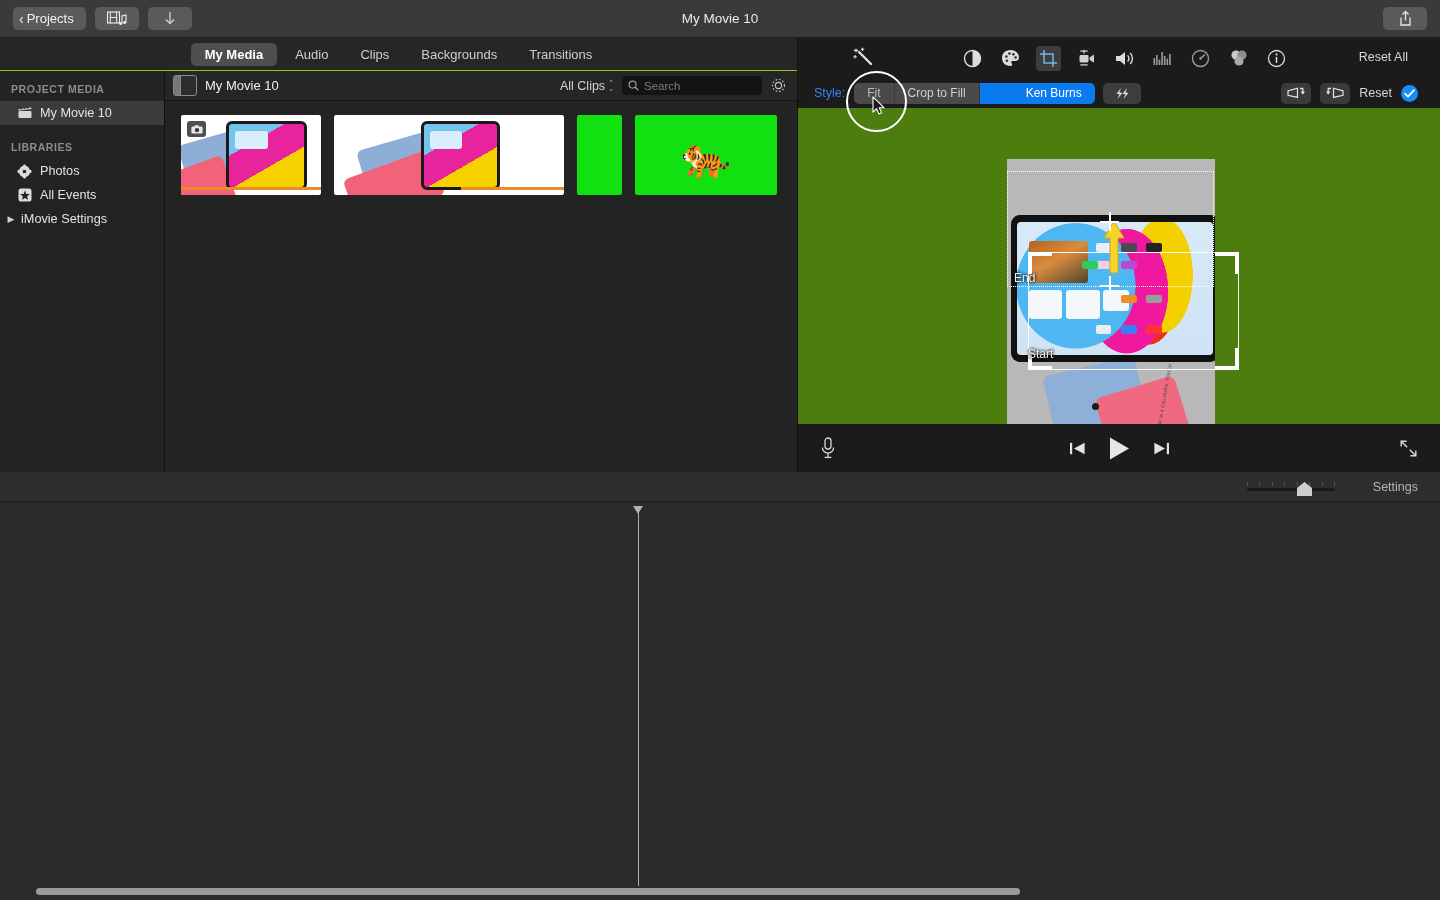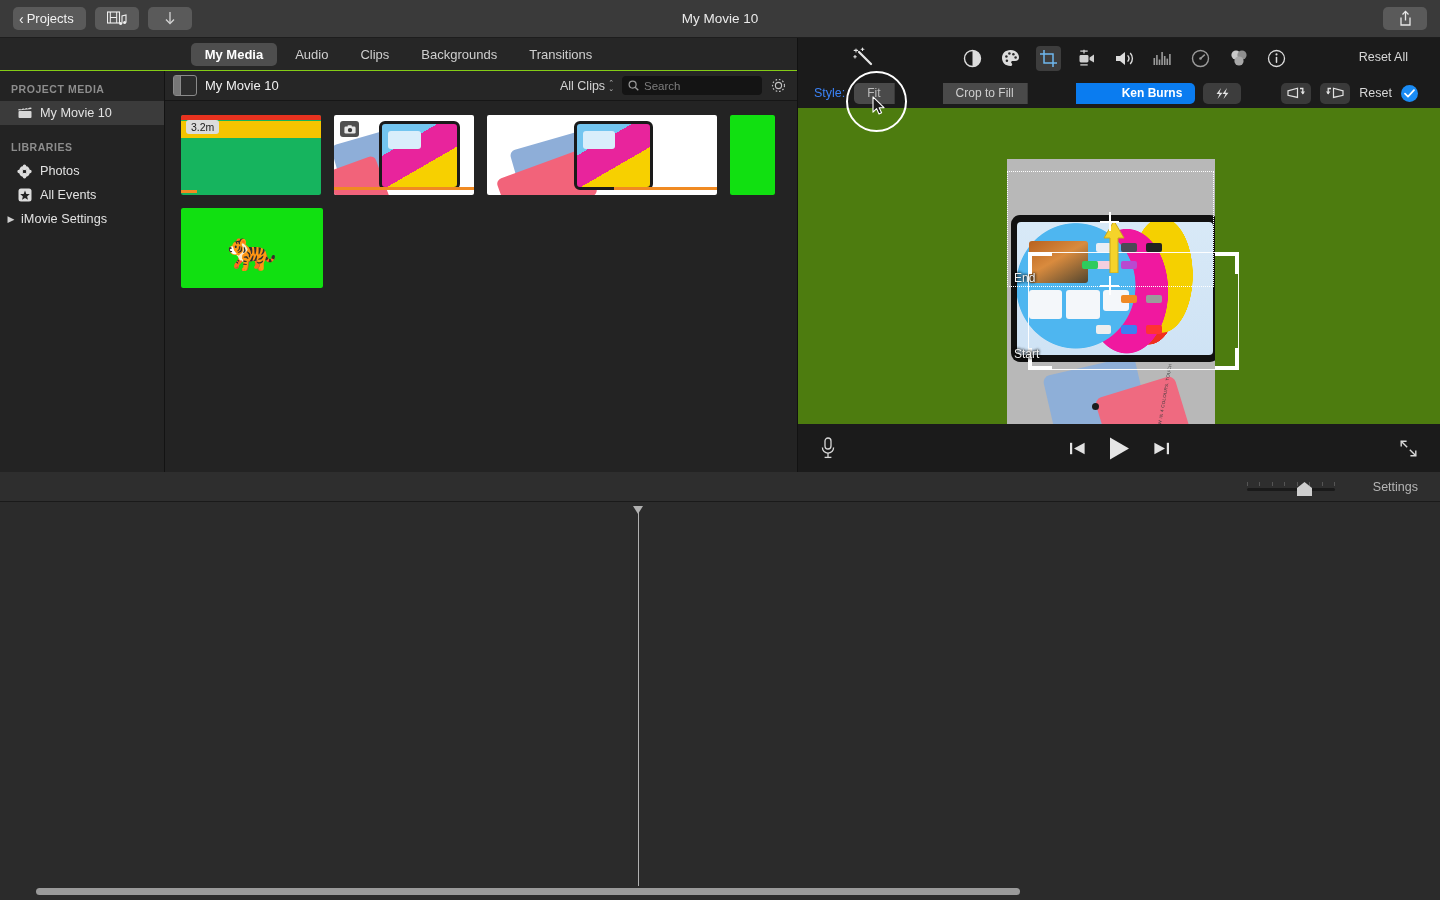--- a/index.html
+++ b/index.html
@@ -142,26 +142,26 @@
     width:25px; height:25px; border-radius:4px;
     display:flex; align-items:center; justify-content:center; cursor:default;
   }
   .adjico.on { background:#3d3d3d; }
   .resetall {
     position:absolute; right:32px; top:12px; font-size:12.5px; color:#d7d7d7;
   }
 
   .stylebar { height:30px; display:flex; align-items:center; padding-left:16px; position:relative; }
   .stylelbl { font-size:12.5px; color:#3b82f6; margin-right:9px; }
-  .segctl { display:flex; height:21px; border-radius:5px; overflow:hidden;gap:48px; }
+  .segctl { display:flex; height:21px; border-radius:5px; overflow:hidden; }
   .seg {
     font-size:12px; color:#cfcfcf; background:#4a4a4a; padding:0 13px;
     display:flex; align-items:center; cursor:default; border-right:1px solid #3a3a3a;
   }
-  .seg.sel { background:#0a7cf0; color:#fff; font-weight:700; border-right:none;padding-left:46px; }
+  .seg.sel { background:#0a7cf0; color:#fff; font-weight:400; border-right:none;padding-left:46px; }
   .seg.fit { color:#bcbcbc; }
   .flashbtn {
     margin-left:8px; height:21px; width:38px; background:#3d3d3d; border-radius:5px;
     display:flex; align-items:center; justify-content:center;
   }
   .style-right { position:absolute; right:22px; display:flex; align-items:center; gap:9px; }
   .rotbtn { width:30px; height:21px; background:#3a3a3a; border-radius:5px;
     display:flex; align-items:center; justify-content:center; }
   .reset-lbl { font-size:12.5px; color:#d7d7d7; }
   .okbtn { width:17px; height:17px; border-radius:50%; background:#1a8cf5;
@@ -408,28 +408,20 @@
                 <g stroke="#c2c2c2" stroke-width="1.15" fill="none">
                   <circle cx="8.5" cy="8.5" r="3.1"></circle>
                   <circle cx="8.5" cy="8.5" r="6" stroke-dasharray="1.6 1.9"></circle>
                 </g>
               </svg>
             </div>
           </div>
         </div>
 
         <div class="thumbs">
-          <div class="thumb">
-            <div class="green-art">
-              <div class="rbar"></div>
-                <div class="ybar"></div>
-                <div class="obar"></div>
-            </div>
-            <div class="badge">3.2m</div>
-          </div>
 
           <div class="thumb">
             <div class="ipad-art">
               <div class="bk1"></div>
                 <div class="bk2"></div>
                 <div class="scr"></div>
             </div>
             <div class="camico">
               <svg width="12" height="9" viewBox="0 0 12 9">
                 <rect x="0.4" y="1.6" width="11.2" height="7" rx="1.4" fill="#e8e8e8"></rect>
@@ -635,21 +627,21 @@
         <div class="cor" style="left:0;top:0"></div>
         <div class="cv" style="left:0;top:0"></div>
         <div class="cor" style="right:0;top:0"></div>
         <div class="cv" style="right:0;top:0"></div>
         <div class="cor" style="left:0;bottom:0"></div>
         <div class="cv" style="left:0;bottom:0"></div>
         <div class="cor" style="right:0;bottom:0"></div>
         <div class="cv" style="right:0;bottom:0"></div>
         <div style="position:absolute;left:0;top:0;width:100%;height:100%;border:1.5px solid rgba(255,255,255,.95);box-sizing:border-box"></div>
       </div>
-      <span class="kb-lbl" style="left:216px; top:239px">Start</span>
+      <span class="kb-lbl" style="left:230px; top:239px">Start</span>
 
       <div style="position:absolute;left:305px;top:113px">
         <svg width="22" height="52" viewBox="0 0 22 52">
           <path d="M11 0 L21 17 L15 17 L15 52 L7 52 L7 17 L1 17 Z" fill="#f5d32a" stroke="#c9a81c" stroke-width="1"></path>
         </svg>
       </div>
       <div class="crosshair" style="left:302px;top:104px"></div>
       <div class="crosshair" style="left:302px;top:168px"></div>
     </div>
 

